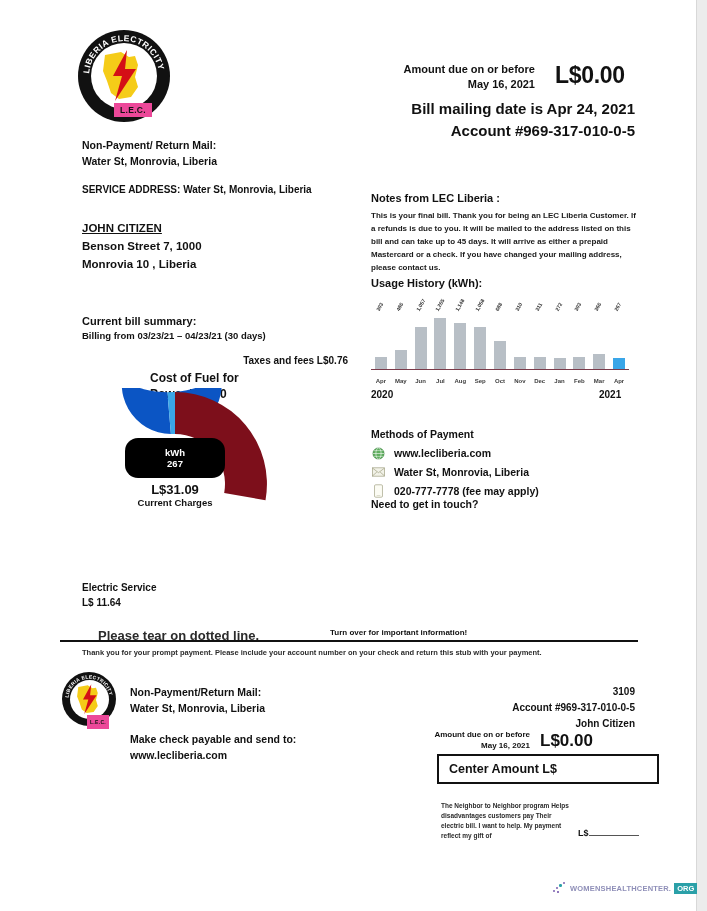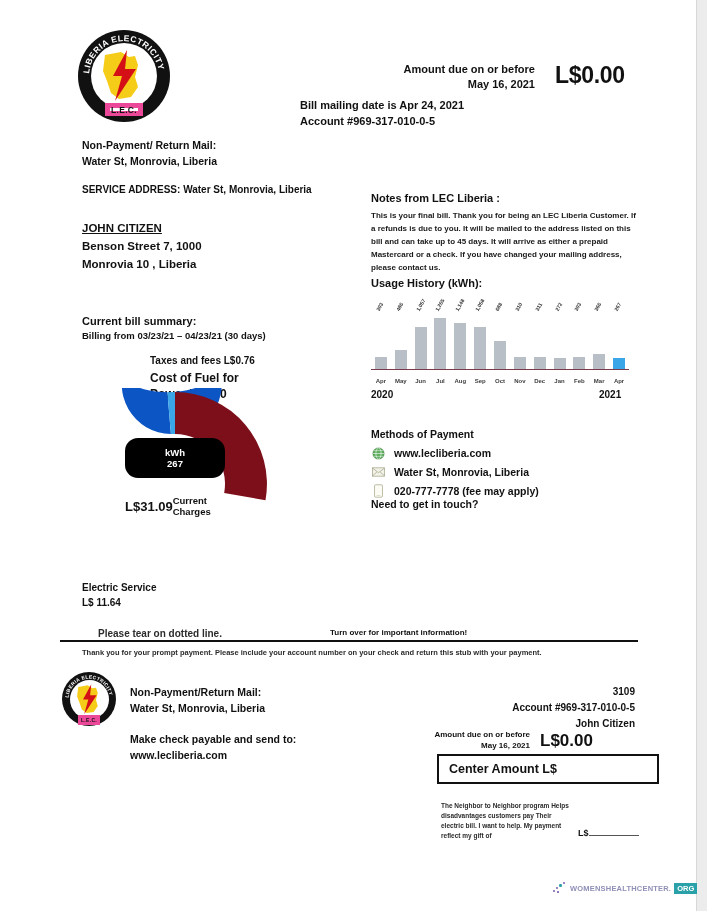--- a/index.html
+++ b/index.html
@@ -19,31 +19,31 @@
     border-right:1px solid #d8d8d8;
   }
   .edge-strip { position:absolute; right:0; top:0; width:10px; height:911px; background:#ececec; }
 
   
   .logo { position:absolute; border-radius:50%; background:#111; }
   .logo .ring-in { position:absolute; border-radius:50%; background:#fff; }
   .seal-text { position:absolute; left:0; top:0; width:100%; height:100%; }
   .seal-text text { font-family:"Liberation Sans", sans-serif; font-weight:bold; fill:#fff; }
   .lec-badge {
-    position:absolute; background:#fff; border:5px solid #ec4899;
+    position:absolute; background:#fff; border:7px solid #ec4899;
     display:flex; align-items:center; justify-content:center;
-    font-weight:bold; color:#111; letter-spacing:.3px;
+    font-weight:bold; color:#111; letter-spacing:.3px;margin-left:9px;
   }
 
   
   .hdr-due { position:absolute; left:360px; top:62px; width:175px; text-align:right;
              font-size:11px; font-weight:bold; line-height:1.35; }
   .hdr-amt { position:absolute; left:555px; top:62px; font-size:23px; font-weight:bold; letter-spacing:-.3px;}
-  .hdr-sub { position:absolute; left:300px; top:98px; width:335px; text-align:left;
-             font-size:11px; font-weight:bold; line-height:1.45; }
+  .hdr-sub { position:absolute; left:300px; top:98px; width:335px; text-align:right;
+             font-size:15px; font-weight:bold; line-height:1.45; }
 
   
   .blk { position:absolute; font-size:10.5px; font-weight:bold; line-height:1.5; }
   #nonpay-blk { left:82px; top:138px; }
   #service-addr { left:82px; top:182px; font-size:10px; }
   #cust-blk { left:82px; top:220px; font-size:11.5px; line-height:1.55; }
   #cust-name { text-decoration:underline; }
 
   
   #notes-title { position:absolute; left:371px; top:192px; font-size:11px; font-weight:bold; }
@@ -63,49 +63,49 @@
           transform:translateX(-1px) rotate(-60deg); margin-bottom:1px; }
   .axis { position:absolute; left:0; bottom:30px; width:258px; height:1.5px; background:#7a3b4a; }
   .months { position:absolute; left:0; bottom:16px; width:258px; display:flex; }
   .months span { flex:1 1 0; text-align:center; font-size:6px; font-weight:bold; color:#3d3d3d; }
   .yr { position:absolute; bottom:0; font-size:10px; font-weight:bold; }
   .yr.l { left:0; } .yr.r { left:228px; }
 
   
   #sum-title { position:absolute; left:82px; top:315px; font-size:11px; font-weight:bold; }
   #sum-range { position:absolute; left:82px; top:330px; font-size:9.5px; font-weight:bold; }
-  #taxes-lbl { position:absolute; left:150px; top:355px; width:198px; text-align:left;
+  #taxes-lbl { position:absolute; left:150px; top:355px; width:198px; text-align:right;
                font-size:10px; font-weight:bold; }
   #fuel-lbl { position:absolute; left:150px; top:370px; width:198px; text-align:left;
               font-size:12px; font-weight:bold; line-height:1.35; }
   .donut-wrap { position:absolute; left:70px; top:388px; width:210px; height:192px; }
   .donut-wrap svg { display:block; }
   .donut-center { position:absolute; left:55px; top:50px; width:100px; height:92px; }
   .dc-top { position:absolute; left:0; top:0; width:100%; height:44%;
             display:flex; flex-direction:column; align-items:center; justify-content:center;
             color:#fff;border-radius:13px; }
   .dc-top .k1 { font-size:9.5px; font-weight:bold; }
   .dc-top .k2 { font-size:9.5px; font-weight:bold; }
   .dc-bot { position:absolute; left:0; bottom:0; width:100%; height:56%;
-            display:flex; flex-direction:row; align-items:center; padding-top:4px; }
+            display:flex; flex-direction:column; align-items:center; padding-top:4px; }
   .dc-bot .m1 { font-size:13px; font-weight:bold; }
   .dc-bot .m2 { font-size:9.5px; font-weight:bold; }
   #elec-lbl { position:absolute; left:82px; top:580px; font-size:10px; font-weight:bold; line-height:1.5; }
 
   
   #pm-title { position:absolute; left:371px; top:428px; font-size:10.5px; font-weight:bold; }
   .pm-row { position:absolute; left:371px; display:flex; align-items:center; gap:9px;
             font-size:10.5px; font-weight:bold; }
   #pm1 { top:446px; } #pm2 { top:465px; } #pm3 { top:484px; }
   .pm-ico { width:14px; height:14px; display:flex; align-items:center; justify-content:center; }
   #touch-q { position:absolute; left:371px; top:498px; font-size:10.5px; font-weight:bold; }
   #coc { position:absolute; left:371px; top:517px; font-size:10.5px; font-weight:bold; }
 
   
-  #tear-l { position:absolute; left:82px; top:628px; font-size:10px; font-weight:bold; color:#2b2b2b;padding-left:16px; }
+  #tear-l { position:absolute; left:82px; top:628px; font-size:13px; font-weight:bold; color:#2b2b2b;padding-left:16px; }
   #tear-r { position:absolute; left:330px; top:628px; width:305px; text-align:left;
             font-size:8px; font-weight:bold; }
   .rule { position:absolute; left:60px; width:578px; height:1.6px; background:#111; }
   #rule1 { top:640px; }
   #thanks { position:absolute; left:82px; top:648px; font-size:7.5px; font-weight:bold; color:#2b2b2b; }
 
   
   #stub-left { position:absolute; left:130px; top:684px; font-size:10.5px; font-weight:bold; line-height:1.55; }
   #stub-pay { position:absolute; left:130px; top:731px; font-size:10.5px; font-weight:bold; line-height:1.55; }
   #stub-acct { position:absolute; left:330px; top:684px; width:305px; text-align:right;

